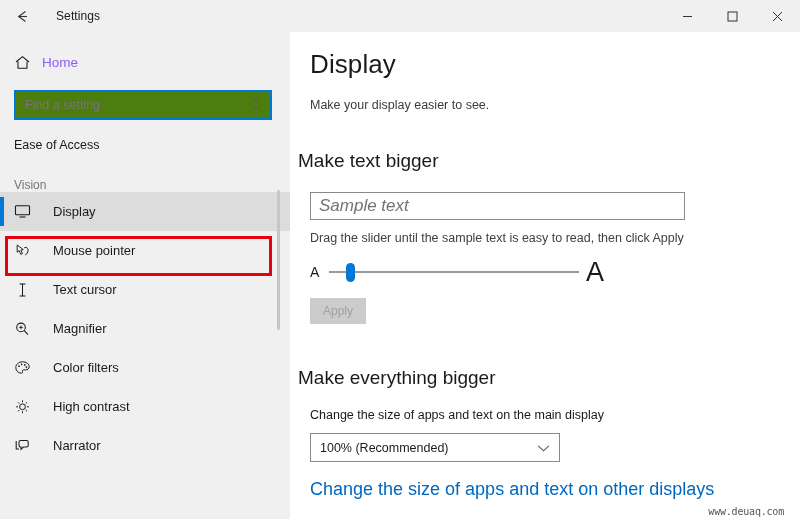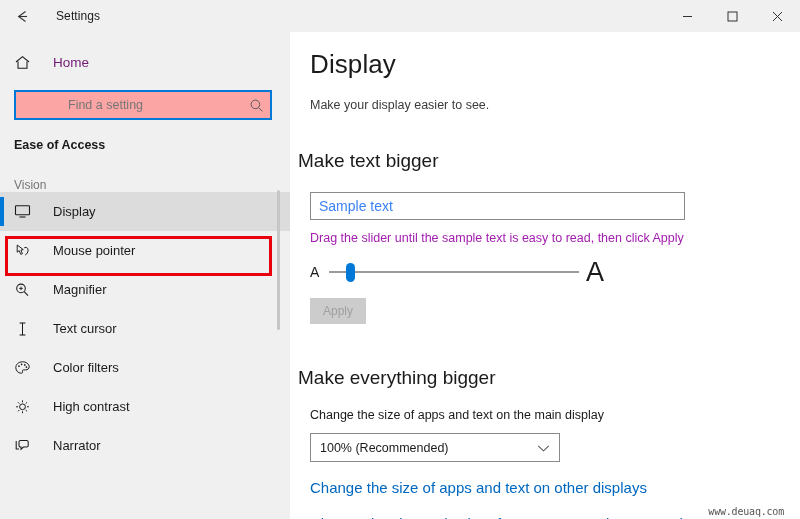--- a/index.html
+++ b/index.html
@@ -56,42 +56,41 @@
     width: 290px; height: 487px;
     background: #f0f0f0;
     overflow: hidden;
   }
   #home-row {
     display: flex; align-items: center;
     height: 34px; margin-top: 13px; padding-left: 14px;
     cursor: pointer;
   }
   .home-ico { width: 26px; display: flex; align-items: center; }
-  #home-label { font-size: 13.5px; color: #701a75; margin-left: 13px; }
+  #home-label { font-size: 13.5px; color: #8b5cf6; margin-left: 2px; }
 
   #search-wrap {
     margin: 11px 0 0 14px;
     width: 258px; height: 30px;
     border: 2px solid #0078d7;
-    background: #fca5a5;
+    background: #4d7c0f;
     display: flex; align-items: center;
     cursor: text;
-    padding-left: 43px;
   }
   #search-input {
     flex: 1; border: 0; outline: 0;
     font-family: "Liberation Sans", sans-serif;
     font-size: 12.5px; color: #1a1a1a;
     padding: 0 6px 0 9px; background: transparent;
   }
   #search-input::placeholder { color: #767676; }
   #search-icon { width: 28px; display: flex; align-items: center; justify-content: center; }
 
   #ease-header {
-    font-size: 12.5px; font-weight: bold; color: #1a1a1a;
+    font-size: 12.5px; font-weight: normal; color: #1a1a1a;
     margin: 18px 0 0 14px;
   }
   #vision-label {
     font-size: 12px; color: #767676;
     margin: 26px 0 0 14px;
   }
 
   .nav-item {
     position: relative;
     display: flex; align-items: center;
@@ -143,24 +142,24 @@
   #sec1-head { margin-top: 38px; }
   #sec2-head { margin-top: 43px; }
 
   #sample-box {
     margin: 20px 0 0 20px;
     width: 375px; height: 28px;
     border: 1px solid #8a8a8a; background: #ffffff;
     display: flex; align-items: center;
     padding-left: 8px;
   }
-  #sample-text { font-size: 14px; color: #3b82f6; }
+  #sample-text { font-size: 17px; color: #737373; font-style: italic; }
 
   #slider-hint {
-    font-size: 12.5px; color: #a21caf;
+    font-size: 12.5px; color: #404040;
     margin: 11px 0 3px 20px;
   }
 
   #slider-row {
     display: flex; align-items: center;
     margin: 12px 0 0 20px; height: 30px;
   }
   #slider-a-small { font-size: 14px; color: #1a1a1a; width: 16px; }
   #slider-area {
     position: relative; width: 250px; height: 26px;
@@ -195,21 +194,21 @@
     margin: 11px 0 0 20px;
     width: 250px; height: 29px;
     border: 1px solid #8a8a8a; background: #ffffff;
     display: flex; align-items: center; justify-content: space-between;
     padding: 0 9px 0 9px;
     cursor: pointer;
   }
   #scale-value { font-size: 12.5px; color: #1a1a1a; }
   .link {
     display: block;
-    font-size: 15px; color: #0067c0;
+    font-size: 18px; color: #0067c0;
     margin: 17px 0 0 20px;
     text-decoration: none; cursor: pointer;
     width: fit-content;
   }
   #link-2 { margin-top: 19px; }
 
   #watermark {
     position: absolute; right: 16px; bottom: 2px;
     font-family: "DejaVu Sans Mono", monospace;
     font-size: 10px; color: #555555;
@@ -294,38 +293,38 @@
             <path d="M3.2 2 L3.2 9.2 L5.2 7.6 L6.8 11.4 L8.4 10.7 L6.9 7 L9.3 6.6 Z" stroke="#1a1a1a" stroke-width="0.95" fill="none"></path>
             <path d="M10.2 4.8 q2 -1.4 3.4 .6 q1 1.6 .2 3.6 q-.8 2.2 -2.6 3" stroke="#1a1a1a" stroke-width="0.95" fill="none"></path>
           </svg>
         </span>
         <span class="nav-label">Mouse pointer</span>
       </div>
 
       <div class="nav-item">
         <span class="nav-ico">
           <svg width="17" height="16" viewBox="0 0 17 16">
+            <line x1="8.5" y1="2" x2="8.5" y2="14" stroke="#1a1a1a" stroke-width="1.05"></line>
+            <line x1="5.6" y1="2" x2="11.4" y2="2" stroke="#1a1a1a" stroke-width="1.05"></line>
+            <line x1="5.6" y1="14" x2="11.4" y2="14" stroke="#1a1a1a" stroke-width="1.05"></line>
+          </svg>
+        </span>
+        <span class="nav-label">Text cursor</span>
+      </div>
+
+      <div class="nav-item">
+        <span class="nav-ico">
+          <svg width="17" height="16" viewBox="0 0 17 16">
             <circle cx="7" cy="6.4" r="4.3" stroke="#1a1a1a" stroke-width="1.05" fill="none"></circle>
             <line x1="10.2" y1="9.6" x2="14" y2="13.6" stroke="#1a1a1a" stroke-width="1.05"></line>
             <line x1="5.2" y1="6.4" x2="8.8" y2="6.4" stroke="#1a1a1a" stroke-width="0.9"></line>
             <line x1="7" y1="4.6" x2="7" y2="8.2" stroke="#1a1a1a" stroke-width="0.9"></line>
           </svg>
         </span>
         <span class="nav-label">Magnifier</span>
-      </div>
-
-      <div class="nav-item">
-        <span class="nav-ico">
-          <svg width="17" height="16" viewBox="0 0 17 16">
-            <line x1="8.5" y1="2" x2="8.5" y2="14" stroke="#1a1a1a" stroke-width="1.05"></line>
-            <line x1="5.6" y1="2" x2="11.4" y2="2" stroke="#1a1a1a" stroke-width="1.05"></line>
-            <line x1="5.6" y1="14" x2="11.4" y2="14" stroke="#1a1a1a" stroke-width="1.05"></line>
-          </svg>
-        </span>
-        <span class="nav-label">Text cursor</span>
       </div>
 
       <div class="nav-item">
         <span class="nav-ico">
           <svg width="17" height="16" viewBox="0 0 17 16">
             <path d="M8.5 1.8 C4.5 1.8 1.8 4.4 1.8 7.6 C1.8 10.8 4.3 13.2 7.3 13.2 C8.6 13.2 8.9 12.2 8.5 11.5 C8 10.6 8.6 9.9 9.6 9.9 L11.6 9.9 C13.6 9.9 15.2 8.6 15.2 6.8 C15.2 4 12.2 1.8 8.5 1.8 Z" stroke="#1a1a1a" stroke-width="1" fill="none"></path>
             <circle cx="5" cy="6.2" r="0.85" fill="#1a1a1a"></circle>
             <circle cx="7.6" cy="4.3" r="0.85" fill="#1a1a1a"></circle>
             <circle cx="10.8" cy="4.9" r="0.85" fill="#1a1a1a"></circle>
             <circle cx="12.4" cy="7.1" r="0.85" fill="#1a1a1a"></circle>

